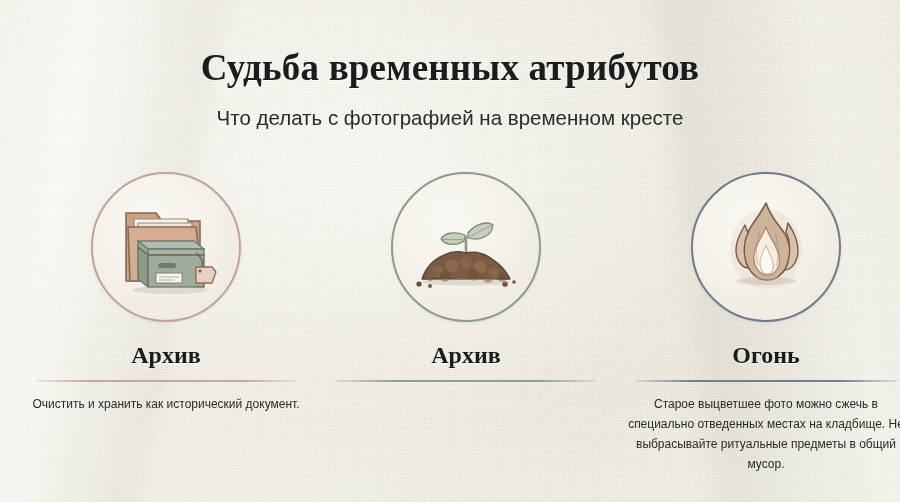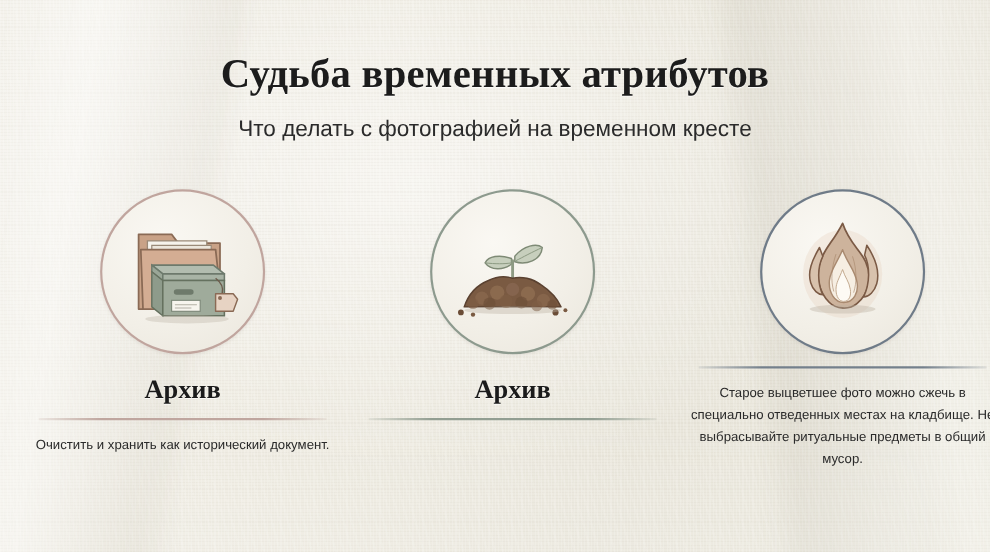--- a/index.html
+++ b/index.html
@@ -278,19 +278,20 @@
 
               <path d="M58 50 C55 58 52 62 52 68 C52 75 55 79 59 79 C64 79 66 74 65 68 C64 61 60 57 58 50 Z" fill="#fdfaf4" stroke="#c2a98f" stroke-width="0.9"></path>
 
               <path d="M52 36 C48 48 47 60 50 70" fill="none" stroke="#a8876c" stroke-width="0.8" opacity="0.7"></path>
               <path d="M67 38 C71 50 71 62 68 71" fill="none" stroke="#a8876c" stroke-width="0.8" opacity="0.7"></path>
 
               <ellipse cx="58" cy="86" rx="30" ry="4" fill="#bcb2a3" opacity="0.4"></ellipse>
             </svg>
           </span>
         </div>
+        <div class="card-title">Огонь</div>
         <div class="divider"></div>
         <div class="card-text">Старое выцветшее фото можно сжечь в специально отведенных местах на кладбище. Не выбрасывайте ритуальные предметы в общий мусор.</div>
       </div>
 
     </div>
   </div>
 </div>
 
 </body></html>

